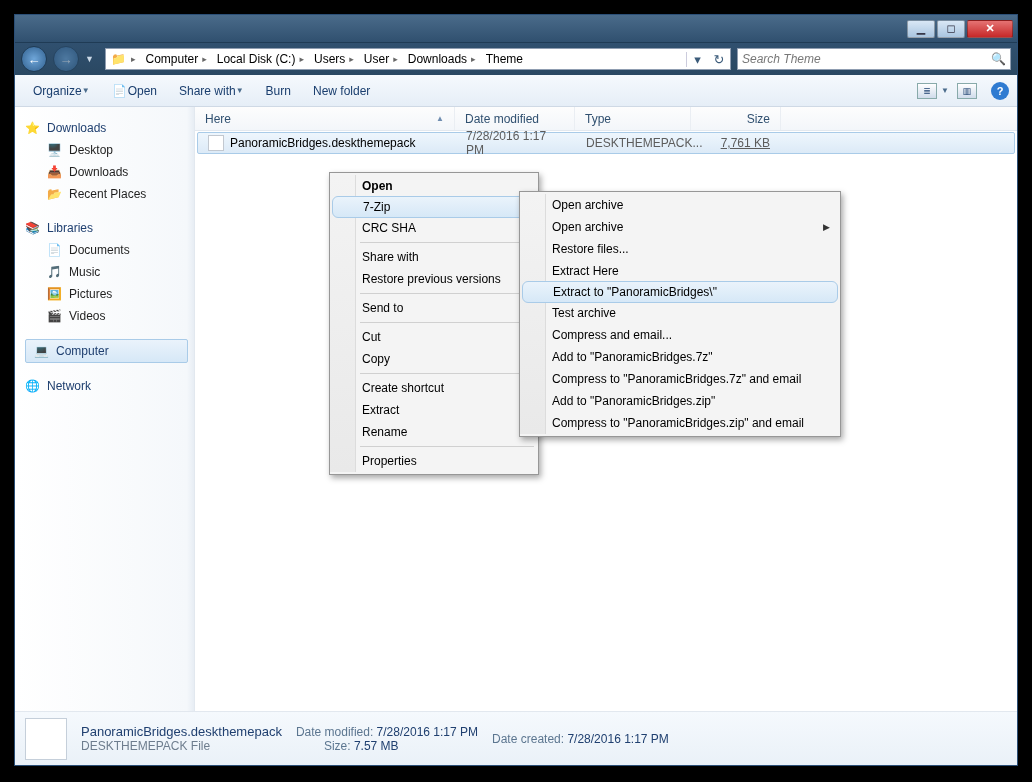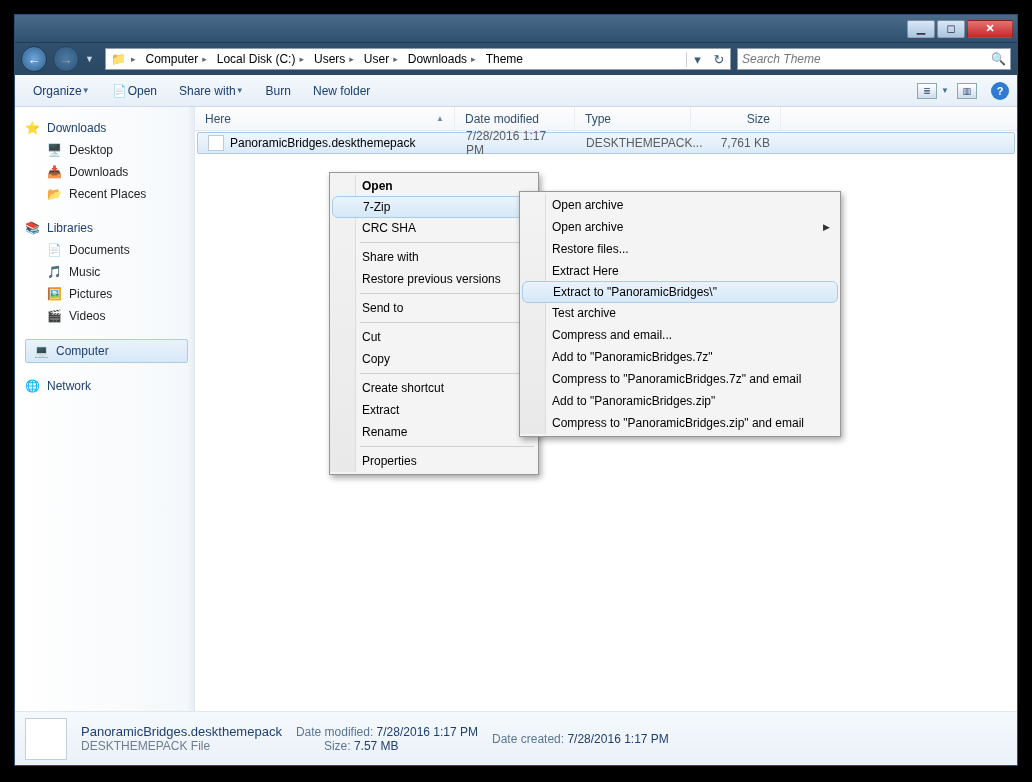--- a/index.html
+++ b/index.html
@@ -53,21 +53,21 @@
   .nav .gitem.sel { background: linear-gradient(#eaf3fb,#d6e8f7); border:1px solid #a9cbe8; border-radius:2px; margin-right:6px; }
   .icon16 { width:16px; height:16px; display:inline-flex; align-items:center; justify-content:center; font-size:12px; }
   .main { flex:1; display:flex; flex-direction:column; }
   .cols { height:24px; border-bottom:1px solid #e2e8ef; display:flex; align-items:center; font-size:12px; color:#305070; background:linear-gradient(#fdfdfd,#f3f6fa); }
   .col { padding:0 10px; border-right:1px solid #eaeef3; height:100%; display:flex; align-items:center; }
   .col.name{width:260px} .col.date{width:120px} .col.type{width:116px} .col.size{width:90px; justify-content:flex-end;}
   .sorticon { font-size:8px; color:#6f8db0; margin-left:auto; }
   .filerow { height:22px; display:flex; align-items:center; font-size:12px; background: linear-gradient(#eef6fd,#dceaf7); border:1px solid #a9cbe8; border-radius:2px; margin:1px 2px 0 2px; }
   .cell { padding:0 10px; color:#5c5c5c; }
   .cell.name{width:258px; color:#000; display:flex; gap:6px; align-items:center;}
-  .cell.date{width:120px} .cell.type{width:116px} .cell.size{width:88px; text-align:right;}
+  .cell.date{width:120px} .cell.type{width:116px} .cell.size{width:88px; text-align:right;text-decoration:underline;}
   .detailpane {
     height:54px; border-top:1px solid #e2e8ef; background: linear-gradient(#f5f9fd,#eaf1f8);
     display:flex; align-items:center; padding:4px 10px; gap:14px; font-size:12px; color:#204070;
   }
   .thumb { width:42px; height:42px; background:#fff; border:1px solid #c5cfda; }
   .kv .k { color:#5c7690; } .kv .v { color:#204070; }
 
   
   .ctx { position:absolute; background:#f4f4f4; border:1px solid #979797; box-shadow:2px 3px 6px rgba(0,0,0,.35); padding:2px; font-size:12px; }
   .ctx .mi { height:22px; display:flex; align-items:center; padding:0 28px 0 30px; position:relative; white-space:nowrap; }

